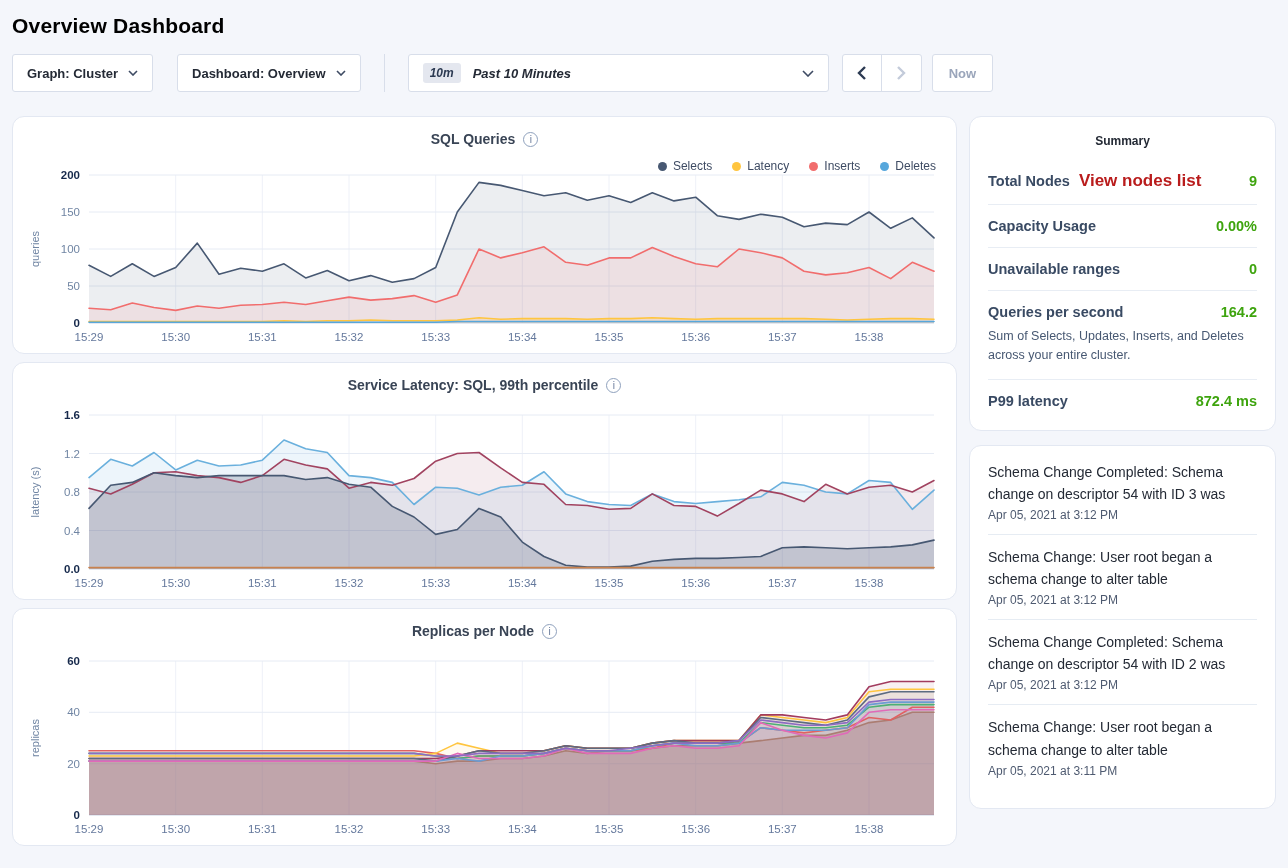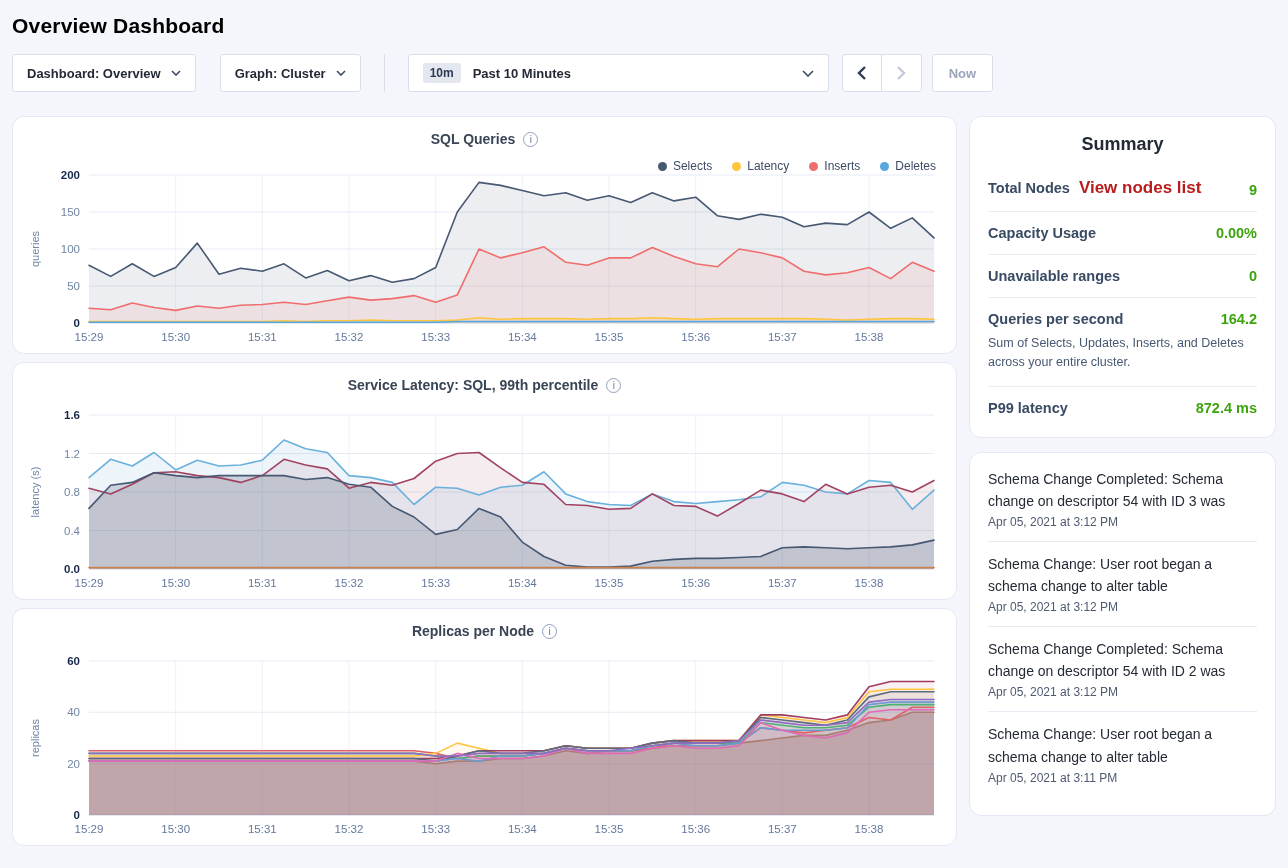--- a/index.html
+++ b/index.html
@@ -19,21 +19,21 @@
   .toolbar { display:flex; align-items:center; margin-bottom:24px; height:38px; }
   .btn {
     background:#fff; border:1px solid #d8deea; border-radius:3px;
     height:38px; display:flex; align-items:center;
     font-weight:700; font-size:13px; color:#242a35; cursor:pointer;
   }
   .dropdown { padding:0 14px; gap:10px; }
   .dropdown + .dropdown { margin-left:24px; }
   .divider-v { width:1px; height:38px; background:#d8deea; margin:0 23px; }
   .time-select { width:421px; justify-content:space-between; padding:0 14px; margin-right:13px; }
-  .time-left { display:flex; align-items:center; }
+  .time-left { display:flex; align-items:center;font-style:italic; }
   .time-badge {
     background:#e4e7ef; border-radius:3px; padding:3px 7px;
     font-size:12px; font-weight:700; color:#2c3a52; margin-right:12px;
   }
   .arrow-group {
     display:flex; border:1px solid #d8deea; border-radius:3px;
     background:#fff; height:38px; margin-right:10px; overflow:hidden;
   }
   .arrow-btn { width:39px; display:flex; align-items:center; justify-content:center; cursor:pointer; }
   .arrow-btn.prev { border-right:1px solid #d8deea; }
@@ -60,24 +60,24 @@
     position:absolute; top:42px; right:20px;
     display:flex; gap:20px; font-size:12px; color:#3e4b63; align-items:center;
   }
   .legend-item { display:flex; align-items:center; }
   .legend-dot { width:9px; height:9px; border-radius:50%; display:inline-block; margin-right:6px; }
   svg.chart { display:block; }
   #chart-0 { margin-top:18px; }
   #chart-1, #chart-2 { margin-top:12px; }
   
   .panel { padding:4px 18px 8px; }
-  .panel-title { text-align:center; font-weight:700; font-size:18px; color:#242a35; padding:13px 0 10px; }
+  .panel-title { text-align:center; font-weight:700; font-size:12px; color:#242a35; padding:13px 0 10px; }
   .srow { padding:13px 0; }
   .srow + .srow { border-top:1px solid #e8edf4; }
-  .srow-head { display:flex; justify-content:space-between; align-items:flex-end; }
+  .srow-head { display:flex; justify-content:space-between; align-items:center; }
   .srow-left { display:flex; align-items:baseline; gap:9px; }
   .srow-label { font-weight:700; font-size:14.5px; color:#394a63; }
   .srow-value { font-weight:700; font-size:14.5px; color:#3ea40e; }
   .srow-sub { font-size:12.5px; color:#475872; line-height:1.55; margin-top:7px; }
   .link { color:#b91c1c; font-weight:700; font-size:17px; cursor:pointer; text-decoration:none; }
   
   .events-panel { height:364px; overflow:hidden; }
   .event-item { padding:11px 0 12px; }
   .event-item + .event-item { border-top:1px solid #e6ecf3; }
   .event-text { font-size:14px; color:#242a35; line-height:1.58; }
@@ -85,29 +85,29 @@
 </style>
 </head>
 <body>
 
 <div class="page">
 
   <div class="page-title">Overview Dashboard</div>
 
   <div class="toolbar">
     <div class="btn dropdown">
-      <span>Dashboard: Overview</span>
+      <span>Graph: Cluster</span>
       <span>
         <svg class="chev-svg" width="10" height="6" viewBox="0 0 10 6">
             <polyline points="1,1 5,5 9,1" fill="none" stroke="#3e4b63" stroke-width="1.6"></polyline>
           </svg>
       </span>
     </div>
     <div class="btn dropdown">
-      <span>Graph: Cluster</span>
+      <span>Dashboard: Overview</span>
       <span>
         <svg class="chev-svg" width="10" height="6" viewBox="0 0 10 6">
             <polyline points="1,1 5,5 9,1" fill="none" stroke="#3e4b63" stroke-width="1.6"></polyline>
           </svg>
       </span>
     </div>
     <div class="divider-v"></div>
     <div class="btn time-select">
       <span class="time-left">
         <span class="time-badge">10m</span>

